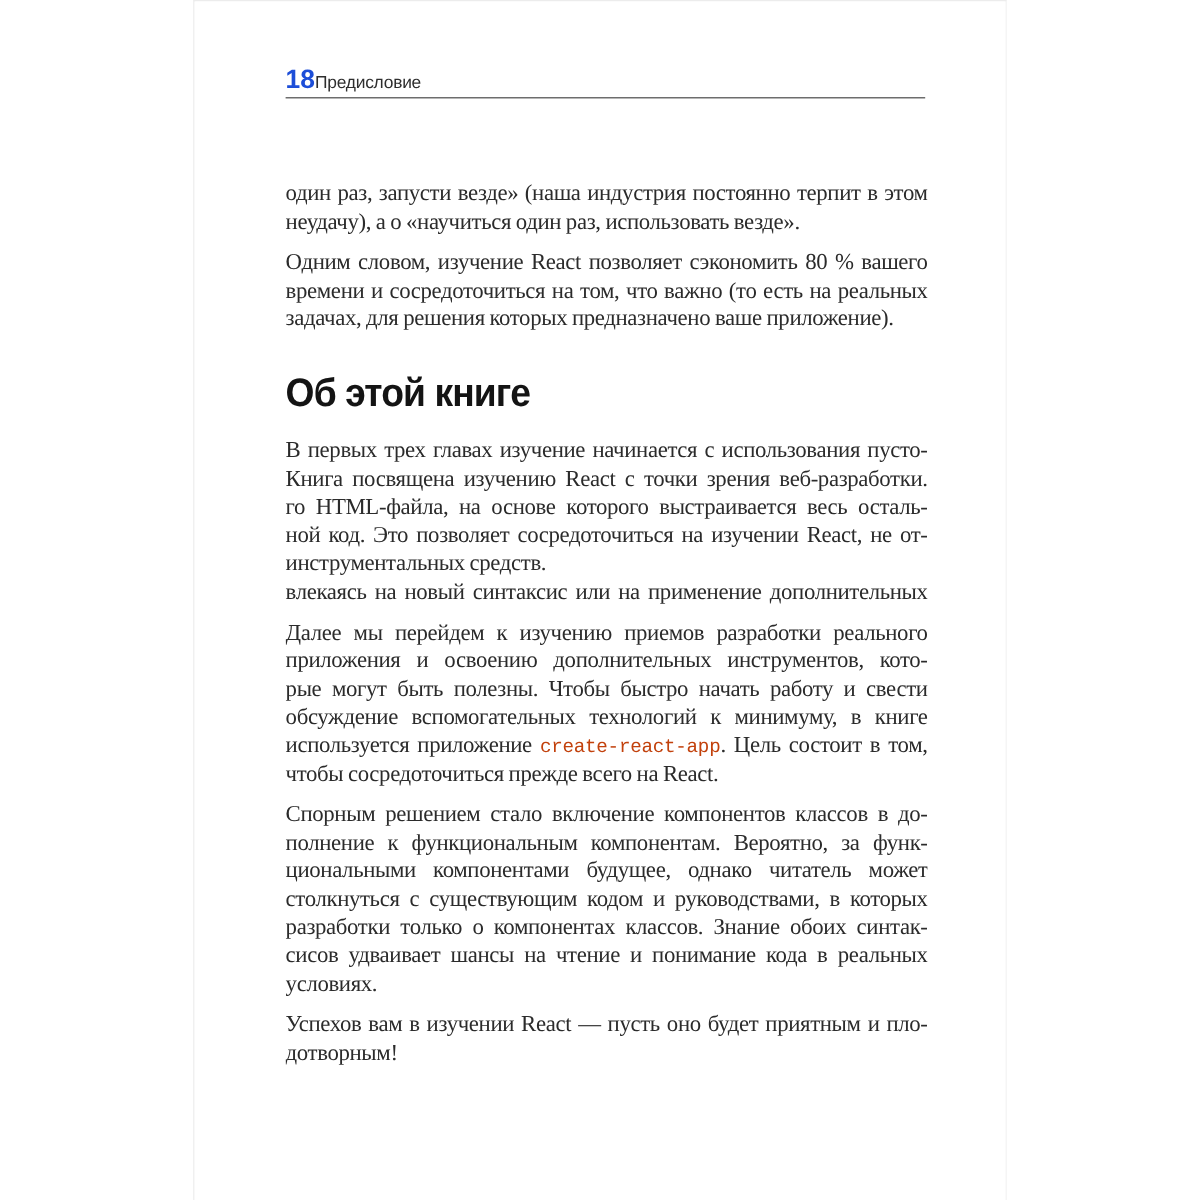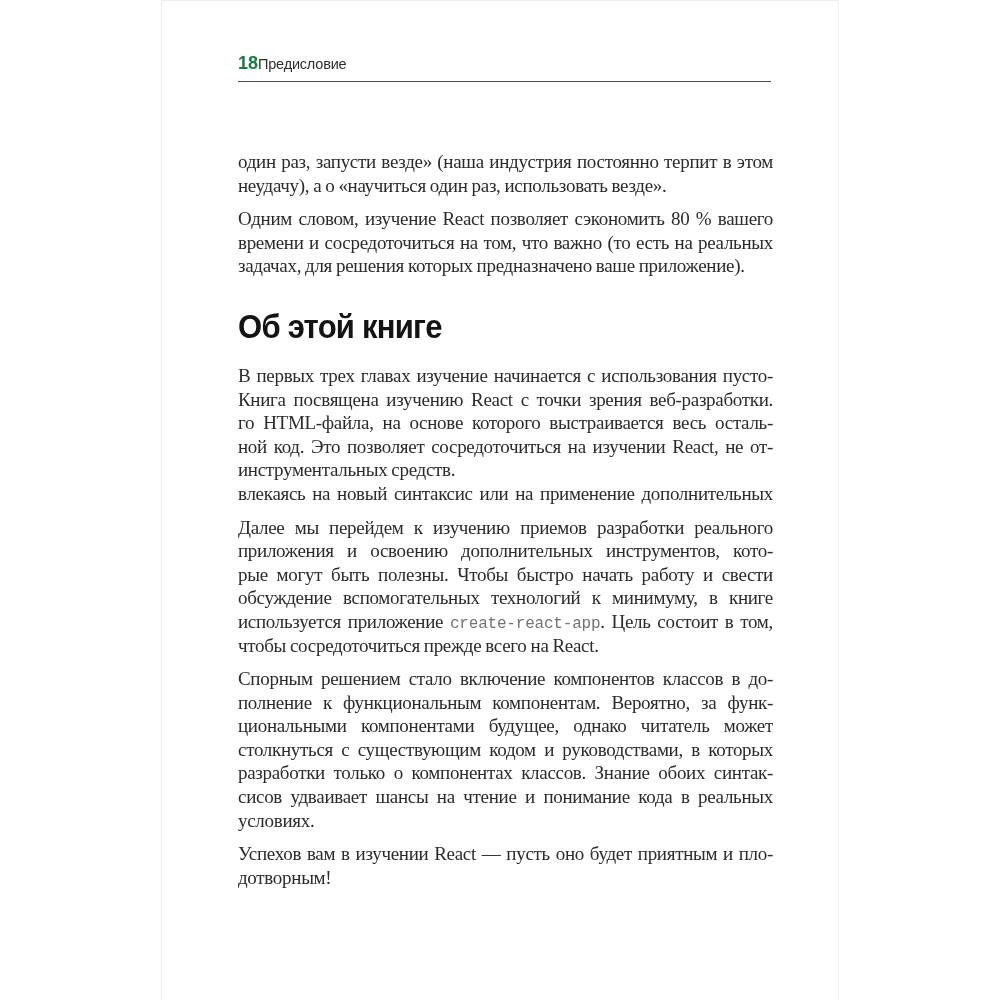--- a/index.html
+++ b/index.html
@@ -26,24 +26,24 @@
   .running-header {
     position: absolute;
     left: 76px;
     top: 52px;
     width: 533px;
     font-family: "Liberation Sans", sans-serif;
     color: #222222;
     white-space: nowrap;
   }
   .page-num {
-    font-size: 18px;
+    font-size: 22px;
     font-weight: bold;
     letter-spacing: 0;
-    color: #15803d;
+    color: #1d4ed8;
   }
   .chapter {
     font-size: 14.5px;
     font-weight: 500;
     letter-spacing: -0.2px;
     color: #2e2e2e;
   }
   .header-rule {
     position: absolute;
     left: 76px;
@@ -86,21 +86,21 @@
     margin: 30px 0 19px 0;
     transform: scaleX(0.94);
     transform-origin: 0 50%;
     white-space: nowrap;
   }
   .code {
     font-family: "Liberation Mono", "DejaVu Sans Mono", monospace;
     font-size: 16px;
     letter-spacing: -0.2px;
     word-spacing: 0;
-    color: #737373;
+    color: #c2410c;
   }
 </style>
 </head>
 <body>
 
 <div class="book-page">
   <div class="running-header">
     <span class="page-num">18</span><span class="chapter">Предисловие</span>
   </div>
   <div class="header-rule"></div>

